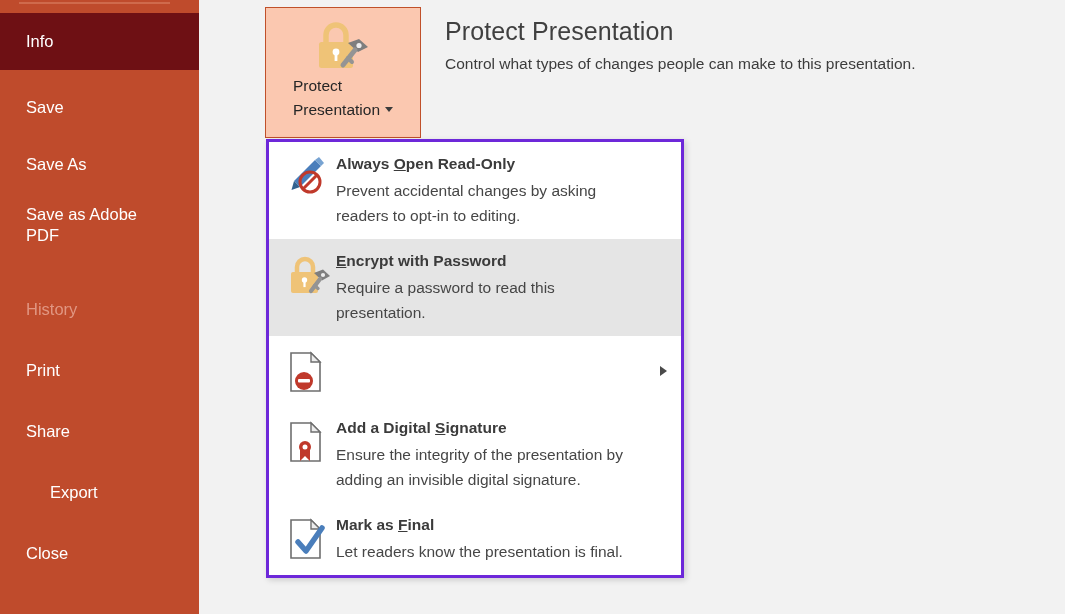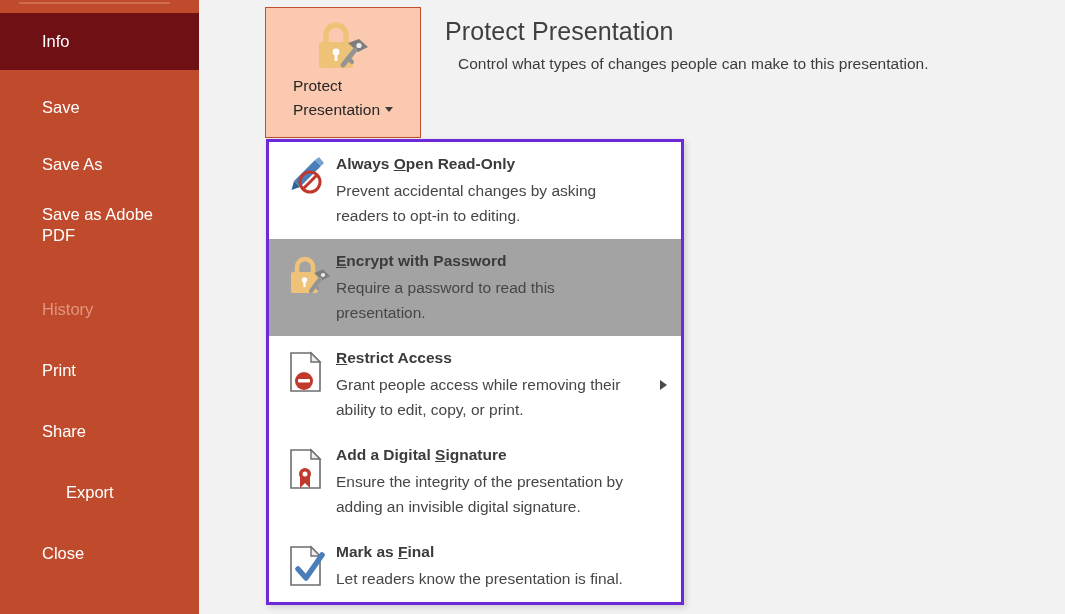--- a/index.html
+++ b/index.html
@@ -40,21 +40,21 @@
     position: absolute;
     left: 19px; top: 2px;
     width: 151px; height: 2px;
     background: #CF6A4C;
   }
 
   .nav-item {
     position: absolute;
     left: 0;
     width: 199px;
-    padding-left: 42px;
+    padding-left: 26px;
     color: #FFFFFF;
     font-size: 16.5px;
     line-height: 21px;
     display: flex;
     align-items: center;
     cursor: pointer;
     white-space: pre-line;
   }
   .nav-item.active { background: #6E1014; }
   .nav-item.disabled { color: #E19682; cursor: default; }
@@ -118,21 +118,21 @@
     position: absolute;
     left: 246px; top: 17px;
     font-size: 25px;
     font-weight: 400;
     color: #404040;
     letter-spacing: 0.1px;
     white-space: nowrap;
   }
   #heading-sub {
     position: absolute;
-    left: 259px; top: 55px;
+    left: 246px; top: 55px;
     font-size: 15.5px;
     color: #3C3C3C;
     white-space: nowrap;
   }
 
   
   .bg-text {
     position: absolute;
     color: #262626;
     white-space: nowrap;
@@ -154,21 +154,21 @@
     z-index: 30;
   }
   .menu-item {
     position: relative;
     display: flex;
     align-items: flex-start;
     padding: 11px 10px 11px 17px;
     cursor: pointer;
     background: #FFFFFF;
   }
-  .menu-item.highlighted { background: #a3a3a3; }
+  .menu-item.highlighted { background: #e5e5e5; }
   .menu-icon {
     flex: 0 0 48px;
     width: 48px; height: 46px;
     margin-top: 2px;
   }
   .menu-text { flex: 1 1 auto; min-width: 0; padding-left: 2px; }
   .menu-title {
     font-size: 15.5px;
     font-weight: bold;
     color: #3B3B3B;
@@ -308,24 +308,20 @@
 
     <div class="menu-item">
       <span class="menu-icon">
         <svg viewBox="0 0 48 46" width="48" height="46">
           <path d="M5 4 H25 L34 13 V42 H5 Z" fill="#FFFFFF" stroke="#6E6E6E" stroke-width="1.6"></path>
           <path d="M25 4 L25 13 L34 13 Z" fill="#EDEDED" stroke="#6E6E6E" stroke-width="1.4"></path>
           <circle cx="18" cy="32" r="9" fill="#C0392B"></circle>
           <rect x="12" y="30" width="12" height="3.6" rx="1" fill="#FFFFFF"></rect>
         </svg>
       </span>
-      <span class="menu-text">
-        <span class="menu-title"><span></span><u>R</u><span>estrict Access</span></span>
-        <span class="menu-desc" style="display:block">Grant people access while removing their ability to edit, copy, or print.</span>
-      </span>
       <span class="submenu-arrow"></span>
     </div>
 
     <div class="menu-item">
       <span class="menu-icon">
         <svg viewBox="0 0 48 46" width="48" height="46">
           <path d="M5 4 H25 L34 13 V42 H5 Z" fill="#FFFFFF" stroke="#6E6E6E" stroke-width="1.6"></path>
           <path d="M25 4 L25 13 L34 13 Z" fill="#EDEDED" stroke="#6E6E6E" stroke-width="1.4"></path>
 
           <path d="M14 30 L14 42 L19 37 L24 42 L24 30 Z" fill="#C0392B"></path>

